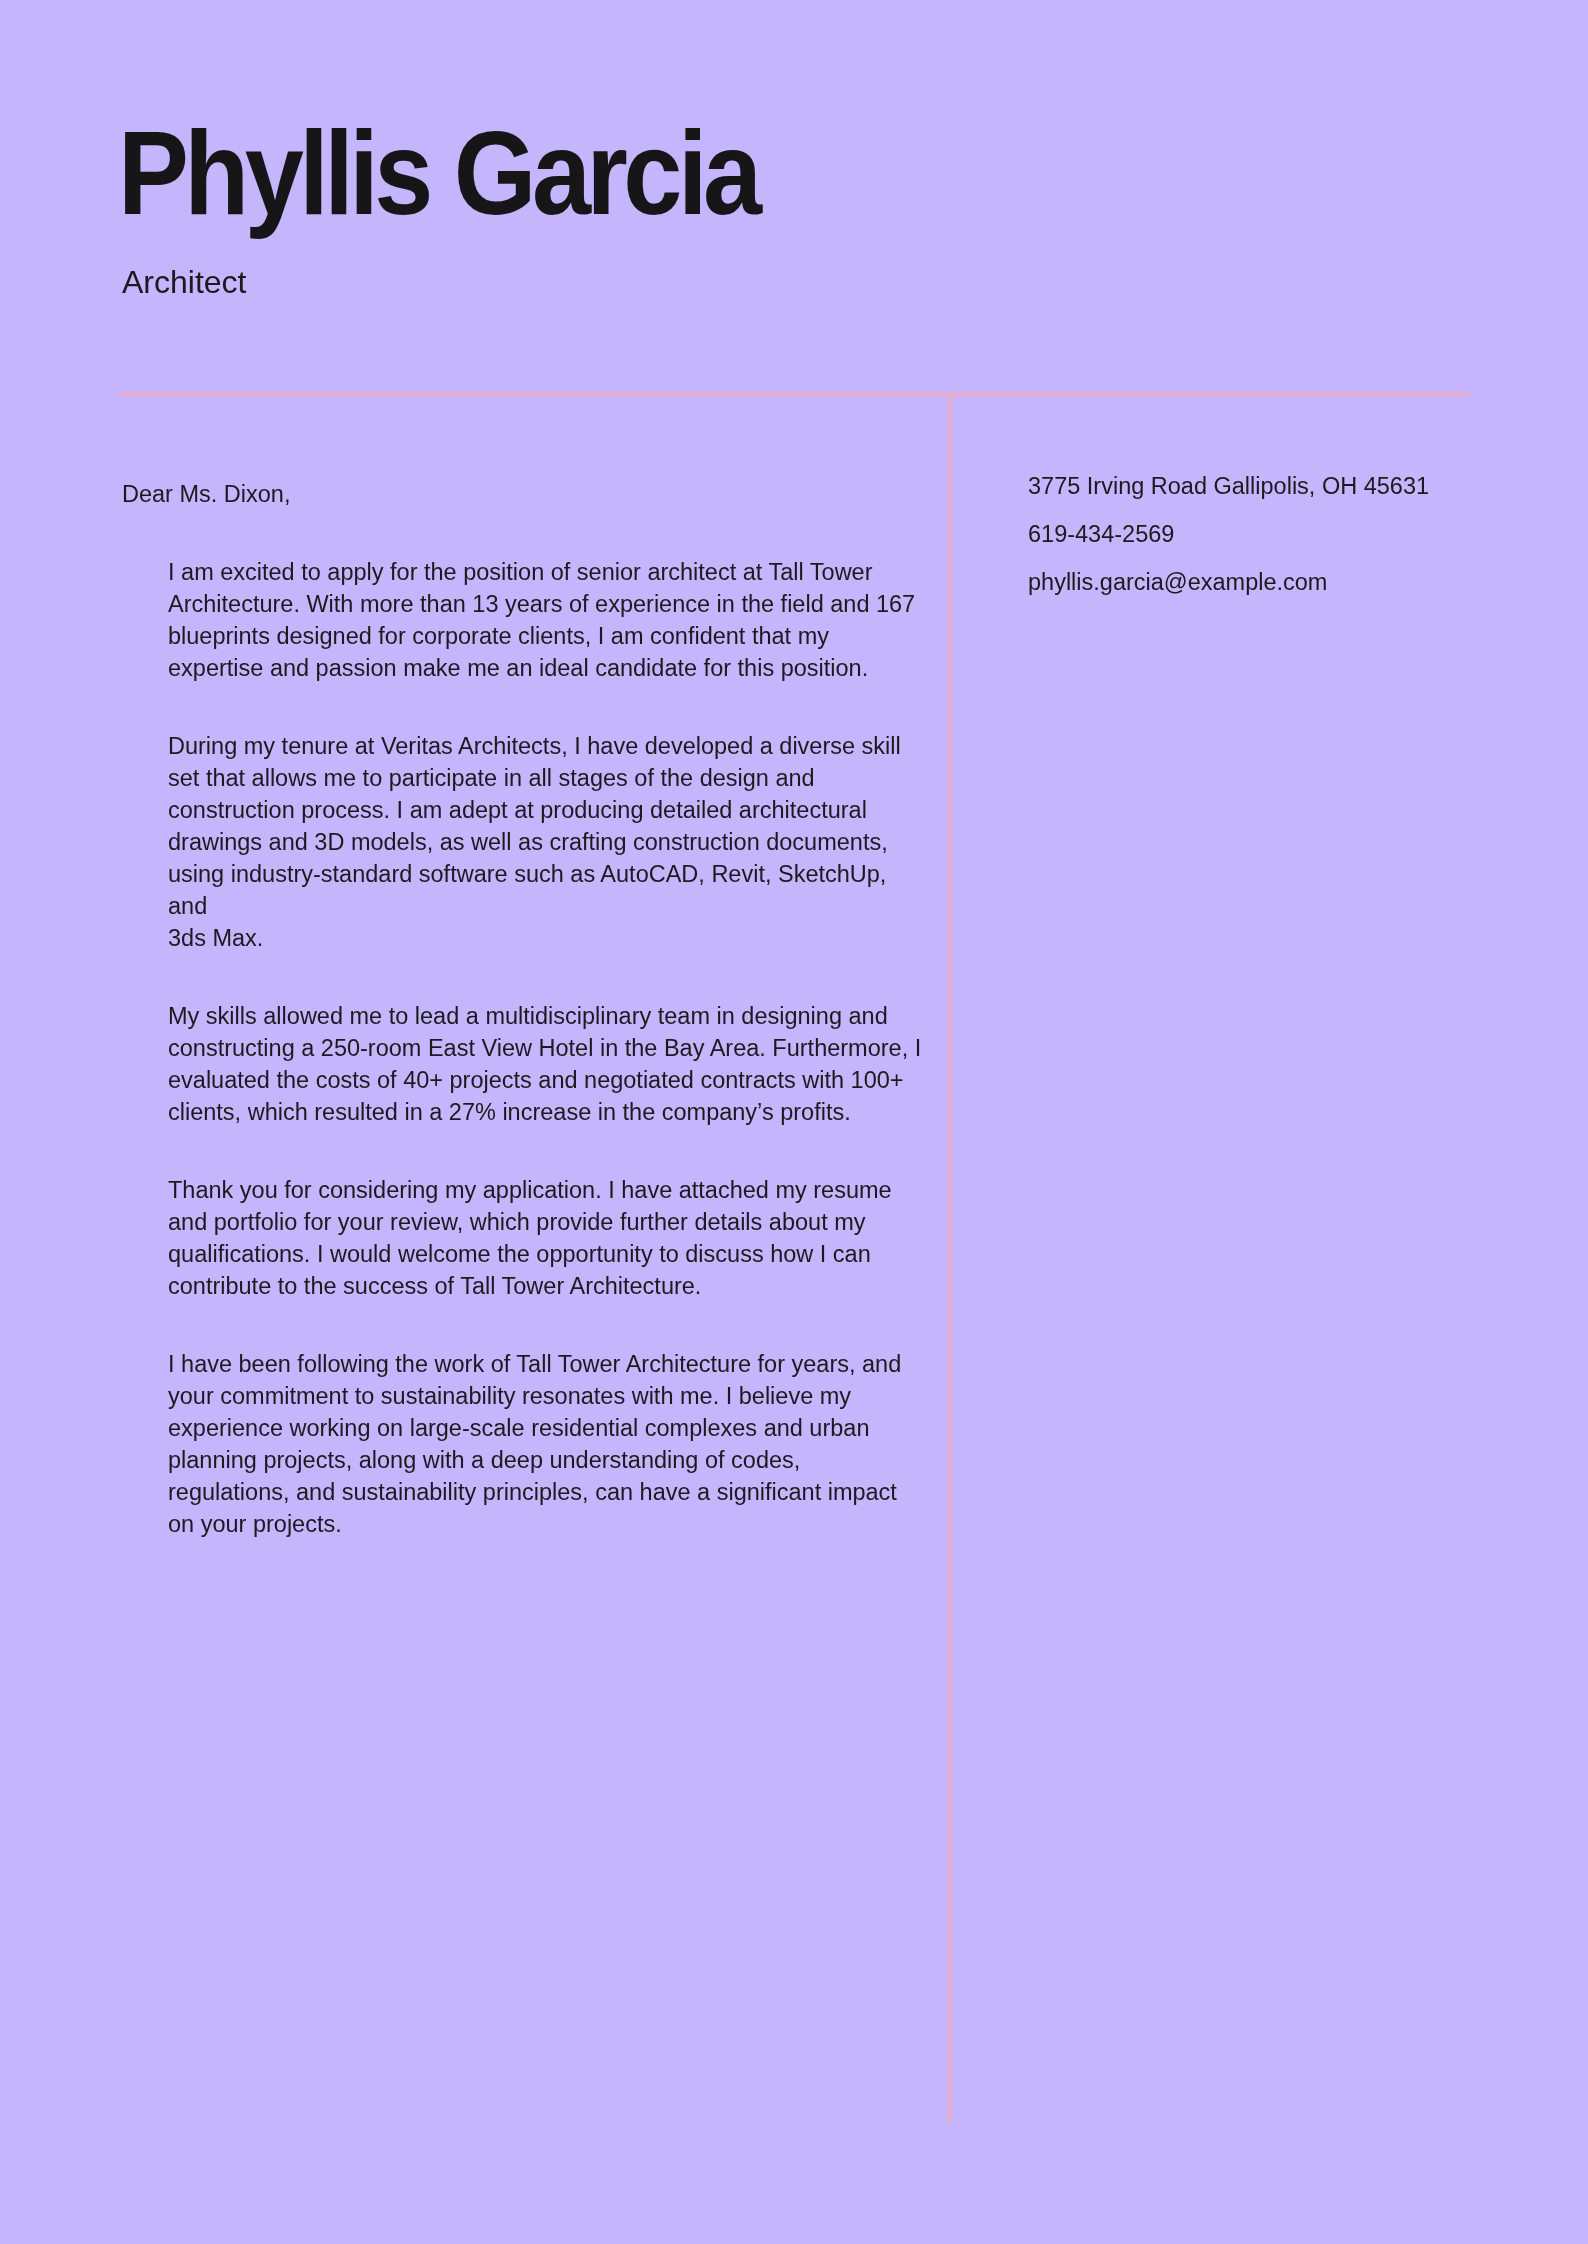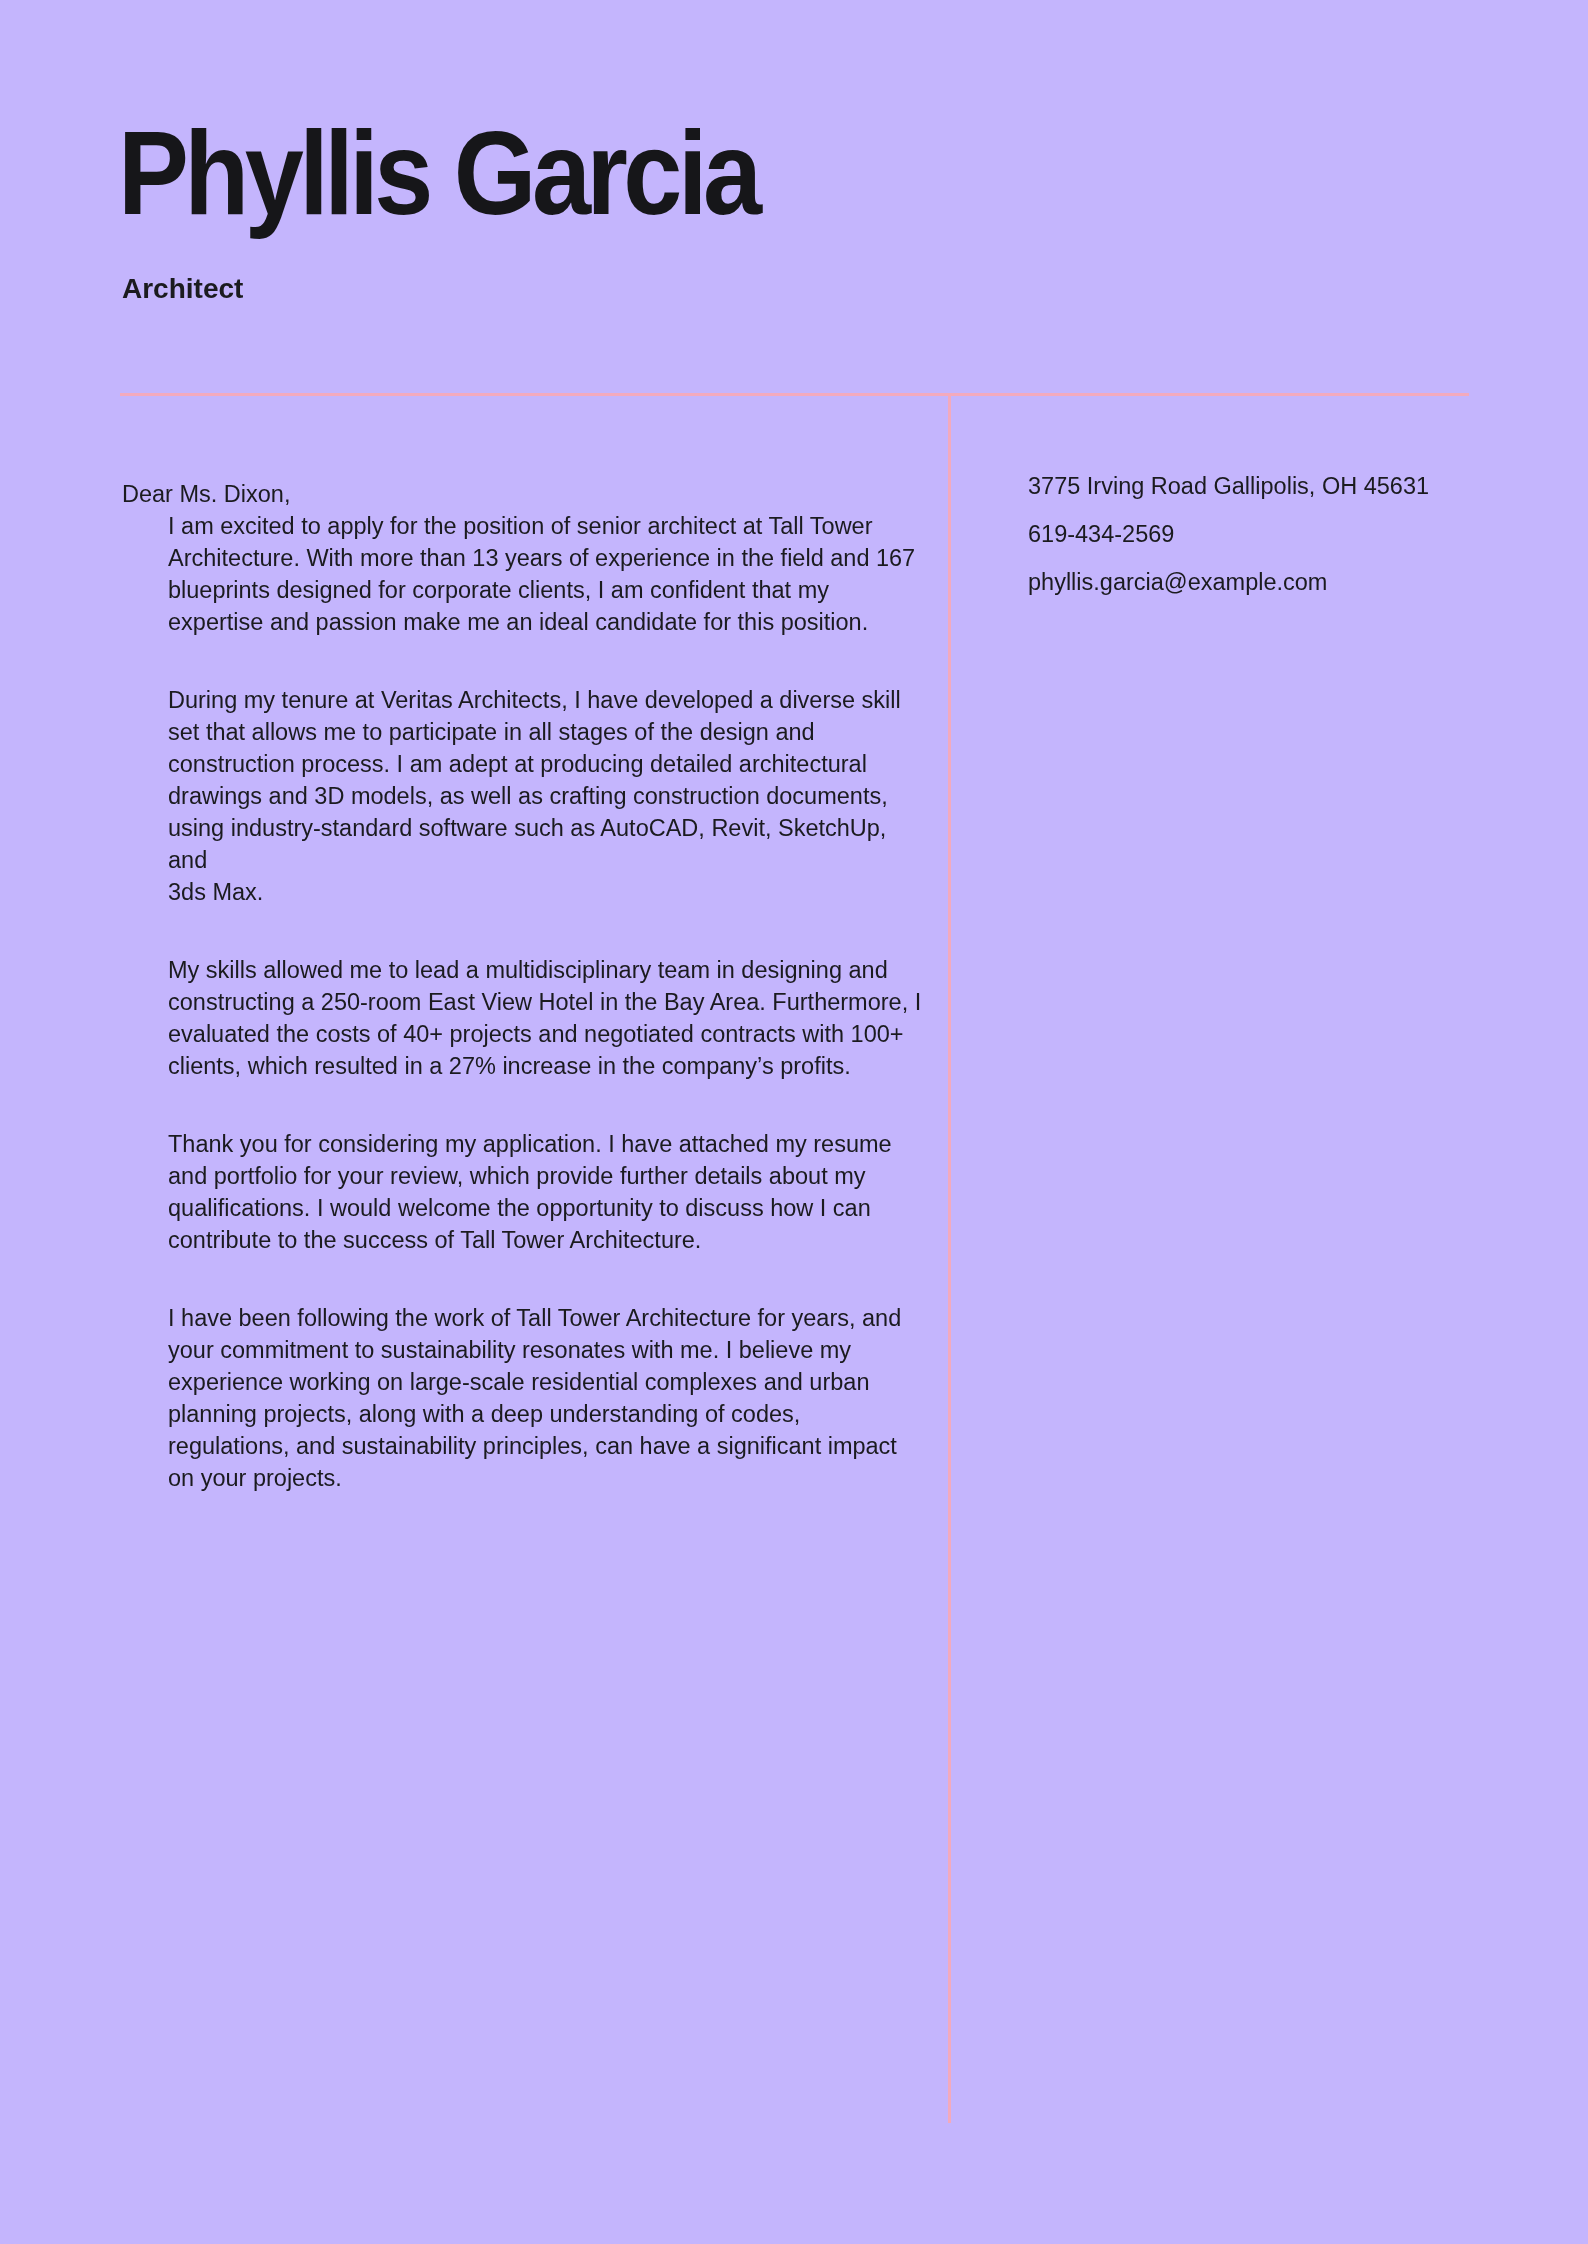--- a/index.html
+++ b/index.html
@@ -22,23 +22,23 @@
     letter-spacing: -5px;
     line-height: 1;
     color: #161619;
     transform: scaleX(0.9);
     transform-origin: left top;
     white-space: nowrap;
   }
   .subtitle {
     position: absolute;
     left: 122px;
-    top: 273px;
-    font-size: 28px;
-    font-weight: 700;
+    top: 264px;
+    font-size: 32px;
+    font-weight: 400;
     color: #1b1b1f;
   }
   .h-divider {
     position: absolute;
     left: 120px;
     top: 393px;
     width: 1349px;
     height: 2.5px;
     background: #f3aabd;
   }
@@ -52,21 +52,21 @@
   }
   .left-col {
     position: absolute;
     left: 122px;
     top: 478px;
     width: 800px;
     font-size: 23.5px;
     line-height: 32px;
     color: #1b1b1f;
   }
-  .salutation { }
+  .salutation { margin-bottom: 46px; }
   .paragraph {
     margin-bottom: 46px;
     white-space: pre-line;
     margin-left: 46px;
   }
   .right-col {
     position: absolute;
     left: 1028px;
     top: 470px;
     width: 460px;

